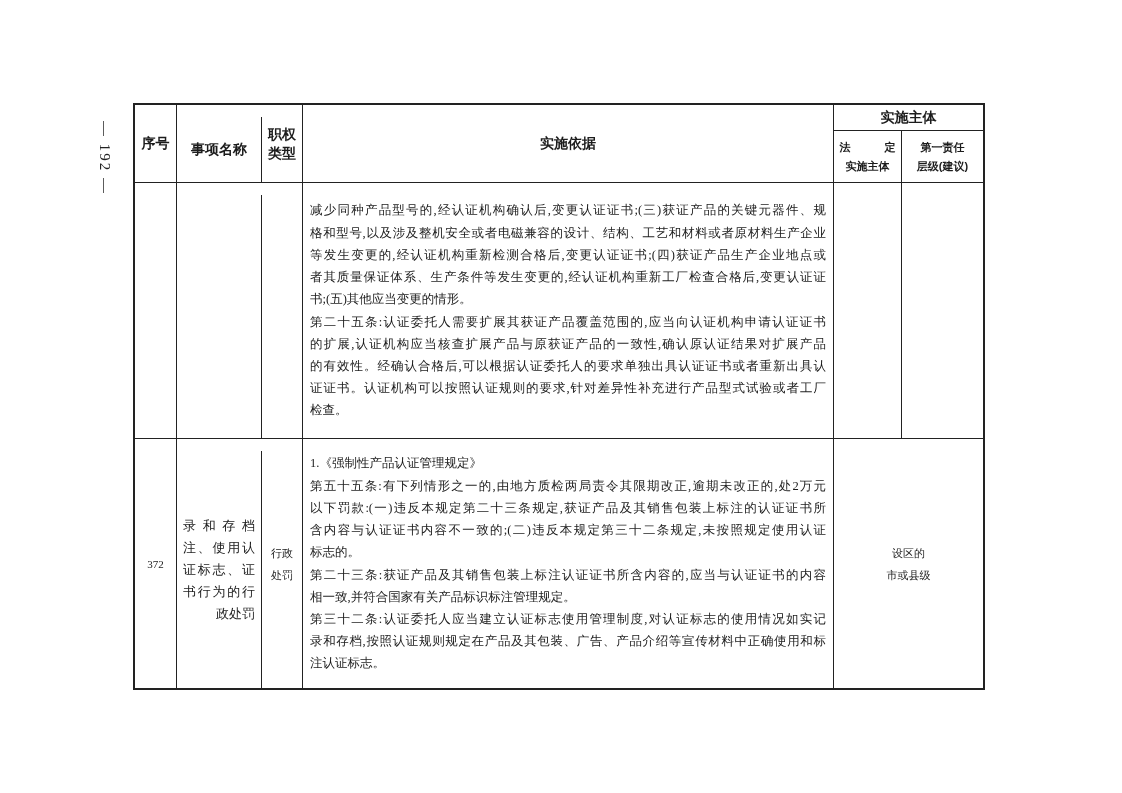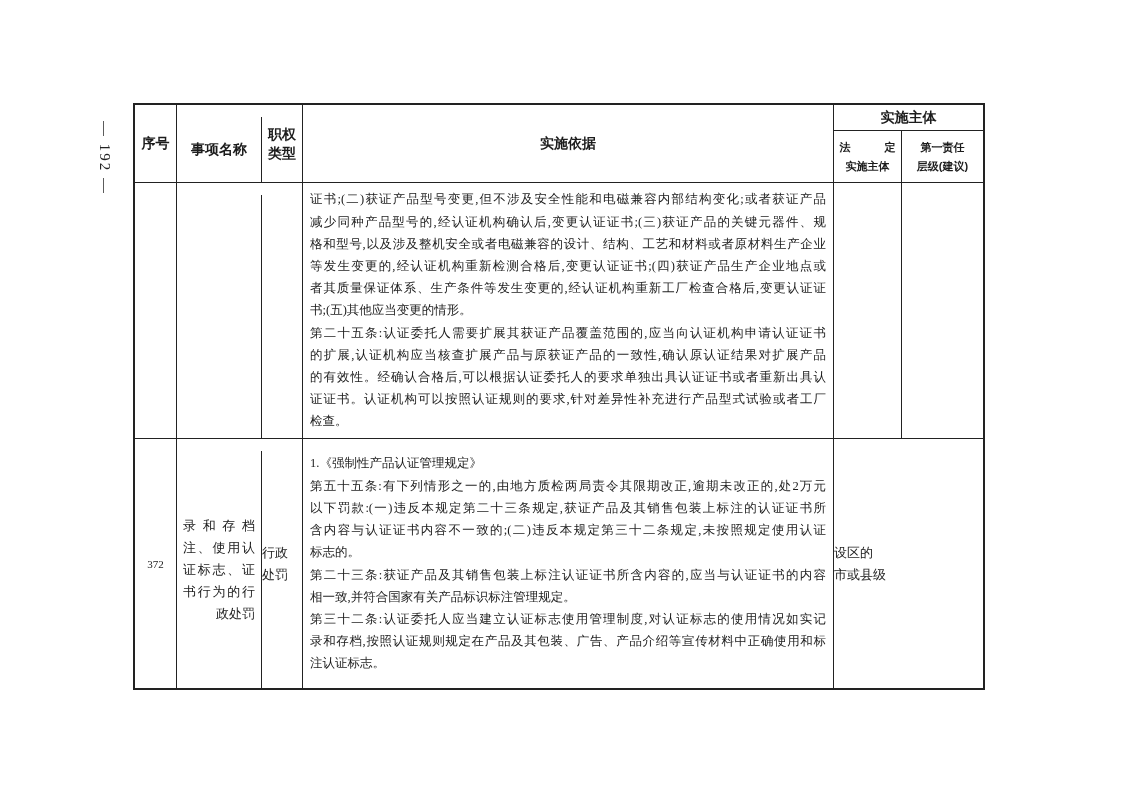--- a/index.html
+++ b/index.html
@@ -52,21 +52,21 @@
             display:flex; align-items:center; justify-content:center;
             font-family:"Liberation Sans","DejaVu Sans",sans-serif; font-weight:bold; font-size:14px; }
   .sg-bottom { flex:1 1 auto; display:flex; }
   .sg-bottom .hcell { font-size:11px; }
   .jspread { width:56px; text-align:justify; text-align-last:justify; }
 
   
   .serial-val { font-size:11px; text-align:center; font-weight:normal; }
   .item-cell  { padding:0 6px; }
   .iline { font-size:13px; line-height:22px; text-align:right; }
-  .cline { font-size:13px; line-height:22px; text-align:left; }
+  .cline { font-size:11px; line-height:22px; text-align:center; }
   .basis-cell { padding:0 7px; justify-content:center; }
   .bline { font-size:12.5px; line-height:22.2px; text-align:left; white-space:normal; }
   .jl { text-align:justify; text-align-last:justify; }
 </style>
 </head>
 <body>
 
 <div class="page">
 
   <div class="pagenum">— 192 —</div>
@@ -94,21 +94,20 @@
           </div>
         </div>
       </div>
     </div>
 
     <div class="row row-1">
       <div class="cell c-serial serial-val"></div>
       <div class="cell c-item item-cell"></div>
       <div class="cell c-power"></div>
       <div class="cell c-basis basis-cell">
-          <div class="bline jl">证书;(二)获证产品型号变更,但不涉及安全性能和电磁兼容内部结构变化;或者获证产品</div>
           <div class="bline jl">减少同种产品型号的,经认证机构确认后,变更认证证书;(三)获证产品的关键元器件、规</div>
           <div class="bline jl">格和型号,以及涉及整机安全或者电磁兼容的设计、结构、工艺和材料或者原材料生产企业</div>
           <div class="bline jl">等发生变更的,经认证机构重新检测合格后,变更认证证书;(四)获证产品生产企业地点或</div>
           <div class="bline jl">者其质量保证体系、生产条件等发生变更的,经认证机构重新工厂检查合格后,变更认证证</div>
           <div class="bline">书;(五)其他应当变更的情形。</div>
           <div class="bline jl">第二十五条:认证委托人需要扩展其获证产品覆盖范围的,应当向认证机构申请认证证书</div>
           <div class="bline jl">的扩展,认证机构应当核查扩展产品与原获证产品的一致性,确认原认证结果对扩展产品</div>
           <div class="bline jl">的有效性。经确认合格后,可以根据认证委托人的要求单独出具认证证书或者重新出具认</div>
           <div class="bline jl">证证书。认证机构可以按照认证规则的要求,针对差异性补充进行产品型式试验或者工厂</div>
           <div class="bline">检查。</div>

